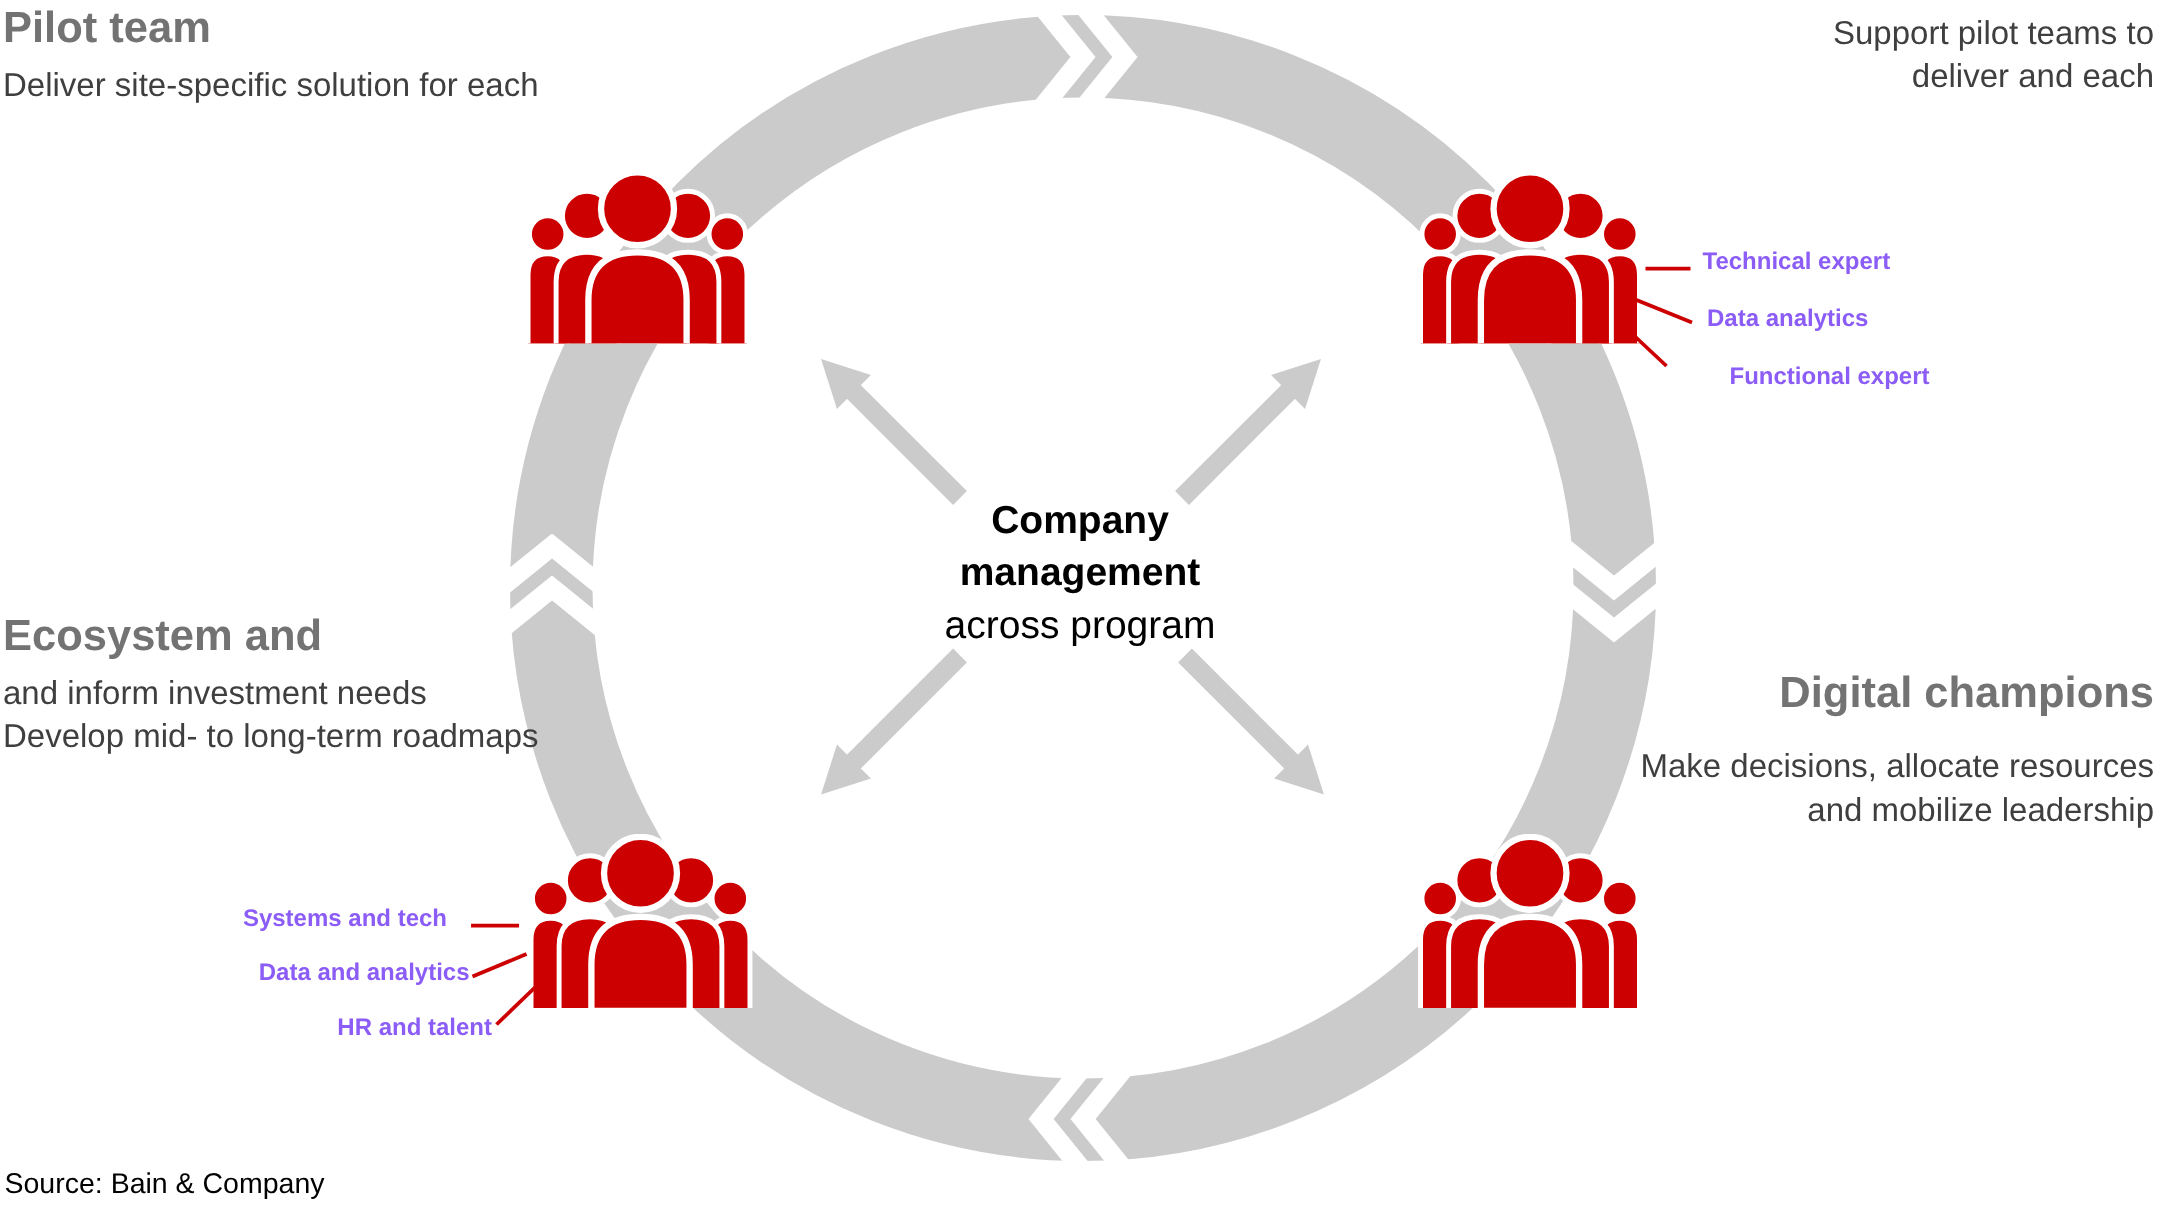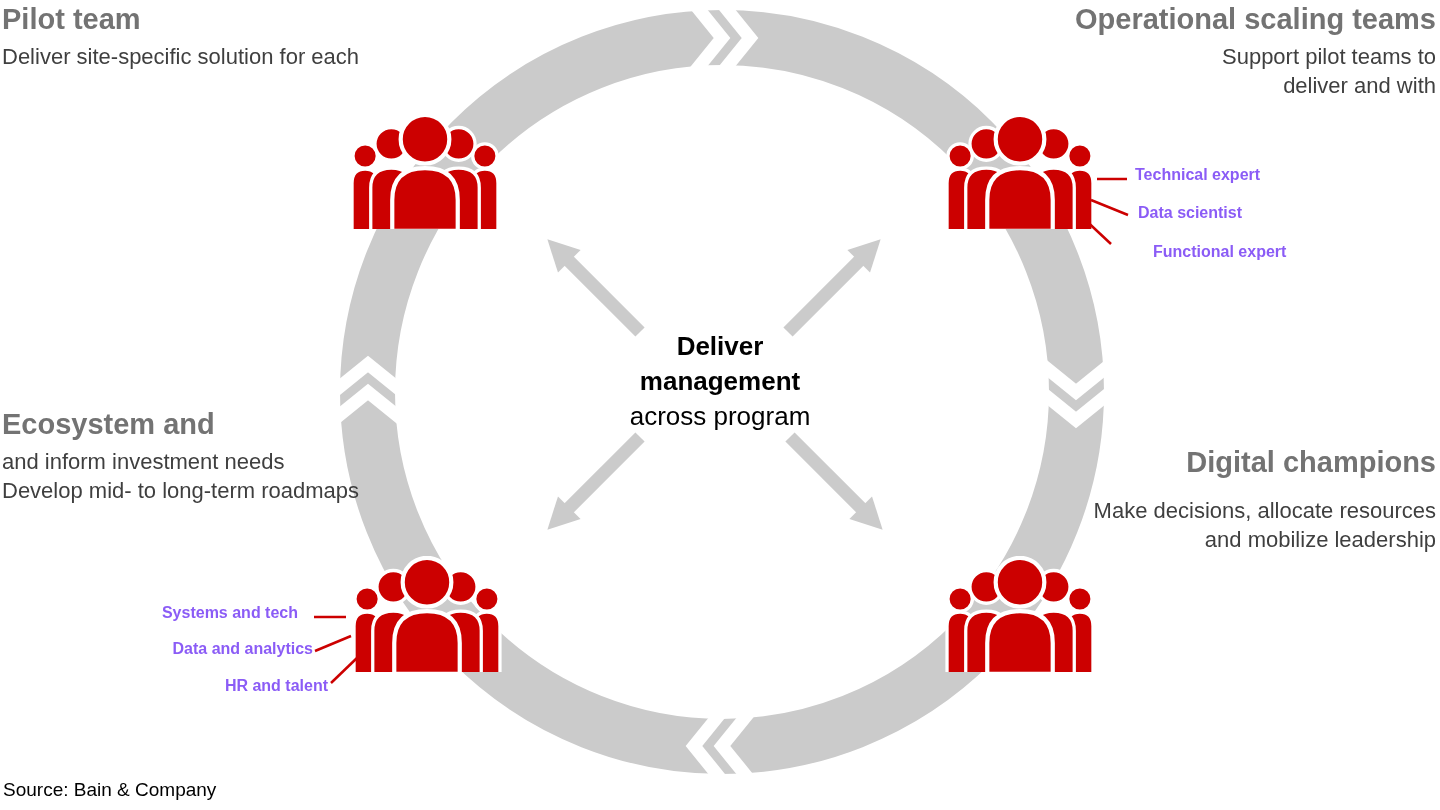--- a/index.html
+++ b/index.html
@@ -115,29 +115,28 @@
 </svg>
 
 <div class="abs" style="left:2px;top:2px;">
   <div class="q-title">Pilot team</div>
   <div class="q-desc desc-gap">
     <div>Deliver site-specific solution for each</div>
   </div>
 </div>
 
 <div class="abs right-align" style="right:4px;top:2px;">
-  <div class="q-title">Operational scaling teams</div>
   <div class="q-desc desc-gap">
     <div>Support pilot teams to</div>
-    <div>deliver and with</div>
+    <div>deliver and each</div>
   </div>
 </div>
 
 <div class="role" style="left:1135px;top:166px;">Technical expert</div>
-<div class="role" style="left:1138px;top:204px;">Data scientist</div>
+<div class="role" style="left:1138px;top:204px;">Data analytics</div>
 <div class="role" style="left:1153px;top:243px;">Functional expert</div>
 
 <div class="abs" style="left:2px;top:407px;">
   <div class="q-title">
     <div>Ecosystem and</div>
   </div>
   <div class="q-desc desc-gap">
     <div>and inform investment needs</div>
     <div>Develop mid- to long-term roadmaps</div>
   </div>
@@ -149,18 +148,18 @@
 
 <div class="abs right-align" style="right:4px;top:445px;">
   <div class="q-title">Digital champions</div>
   <div class="q-desc" style="margin-top:16px;">
     <div>Make decisions, allocate resources</div>
     <div>and mobilize leadership</div>
   </div>
 </div>
 
 <div class="abs" id="center-label">
-  <div class="bold">Deliver</div>
+  <div class="bold">Company</div>
   <div class="bold">management</div>
   <div>across program</div>
 </div>
 
 <div class="abs" id="source">Source: Bain &amp; Company</div>
 
 </body></html>

